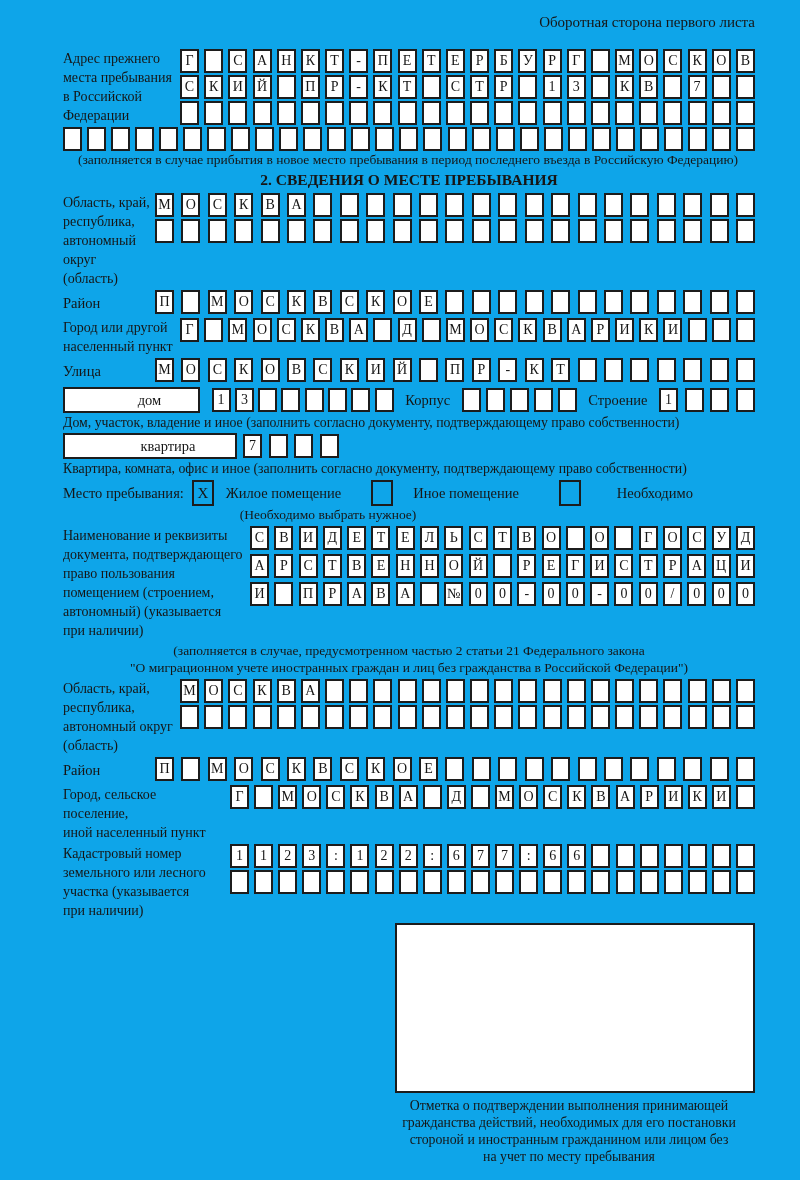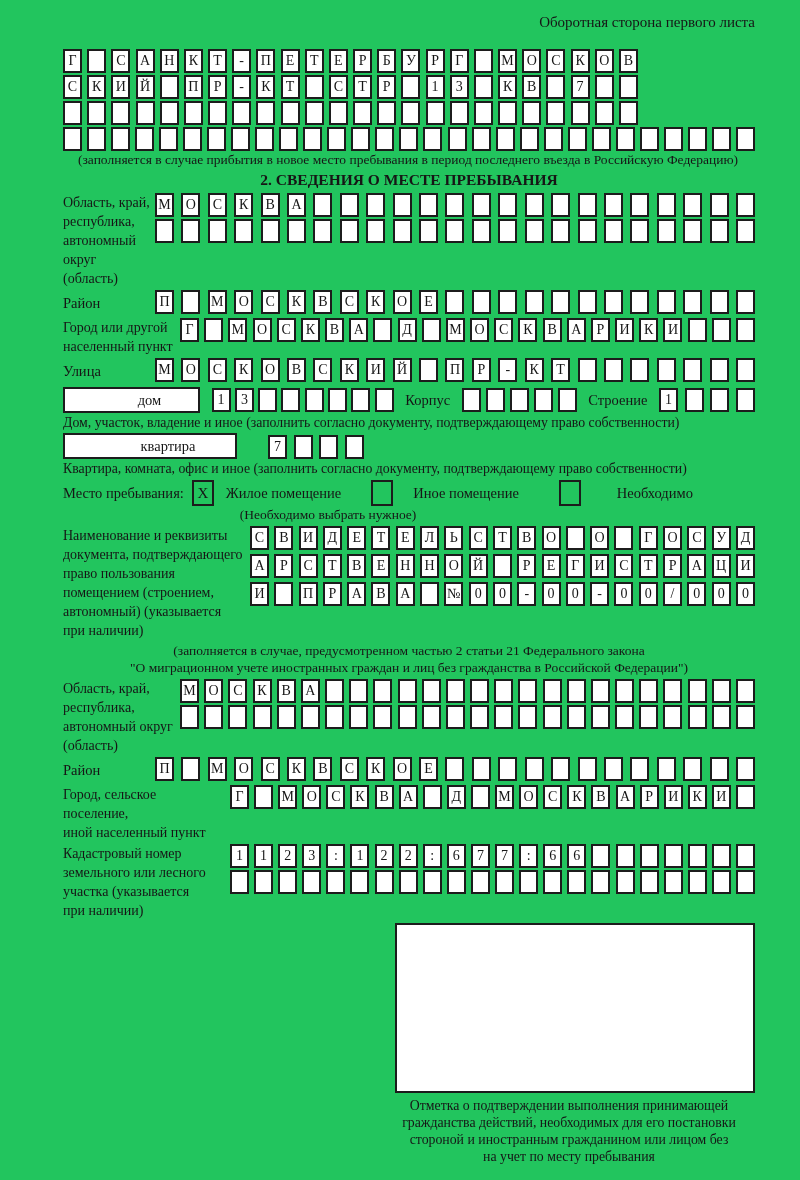--- a/index.html
+++ b/index.html
@@ -1,18 +1,18 @@
 <!DOCTYPE html>
 <html><head>
 <meta charset="utf-8">
 <style>
   * { box-sizing: border-box; }
   html,body { margin:0; padding:0; background:#888; }
   .page {
-    width:800px; height:1180px; margin:0 auto; background:#22c55e;
+    width:800px; height:1180px; margin:0 auto; background:#0ea5e9;
     font-family:"Liberation Serif", serif; color:#161616;
     padding:14px 45px 0 63px; overflow:hidden; position:relative;
   }
   .hdr { text-align:right; font-size:15px; margin-bottom:18px; }
   .field { display:flex; justify-content:space-between; align-items:flex-start; }
   .flabel { font-size:14px; line-height:19px; flex:0 0 auto; }
   .flabel span { display:block; }
   .rows { display:flex; flex-direction:column; gap:2px; }
   .cells { display:flex; justify-content:space-between; }
   .w575 { width:575px; } .w600 { width:600px; } .w692 { width:692px; }
@@ -35,30 +35,36 @@
   .chk {
     width:22px; height:26px; border:2px solid #1c1c1c; display:inline-flex;
     align-items:center; justify-content:center; font-size:15px; flex:0 0 auto;
   }
   .mesto-row { display:flex; align-items:center; }
   .note { font-size:13.5px; margin-left:110px; width:310px; text-align:center; margin-top:1px; }
   .fact-cap { font-size:13.5px; text-align:center; line-height:17px; }
   .stamp-box { margin-left:332px; width:360px; height:170px; border:2px solid #1c1c1c; background:#fff; }
   .stamp-cap { margin-left:320px; width:372px; text-align:center; font-size:13.8px; line-height:17px; margin-top:4px; }
   .domrow { display:flex; justify-content:space-between; align-items:center; }
-  .kvrow { display:flex; align-items:flex-end;gap:25px; }
+  .kvrow { display:flex; align-items:center; }
 </style>
 </head>
 <body>
 
 <div class="page">
 
   <div class="hdr">Оборотная сторона первого листа</div>
 
   <div class="field">
+    <div class="flabel" style="width:112px">
+      <span>Адрес прежнего</span>
+      <span>места пребывания</span>
+      <span>в Российской</span>
+      <span>Федерации</span>
+    </div>
     <div class="rows">
       <div class="cells w575">
           <span class="cell">Г</span>
           <span class="cell"></span>
           <span class="cell">С</span>
           <span class="cell">А</span>
           <span class="cell">Н</span>
           <span class="cell">К</span>
           <span class="cell">Т</span>
           <span class="cell">-</span>

